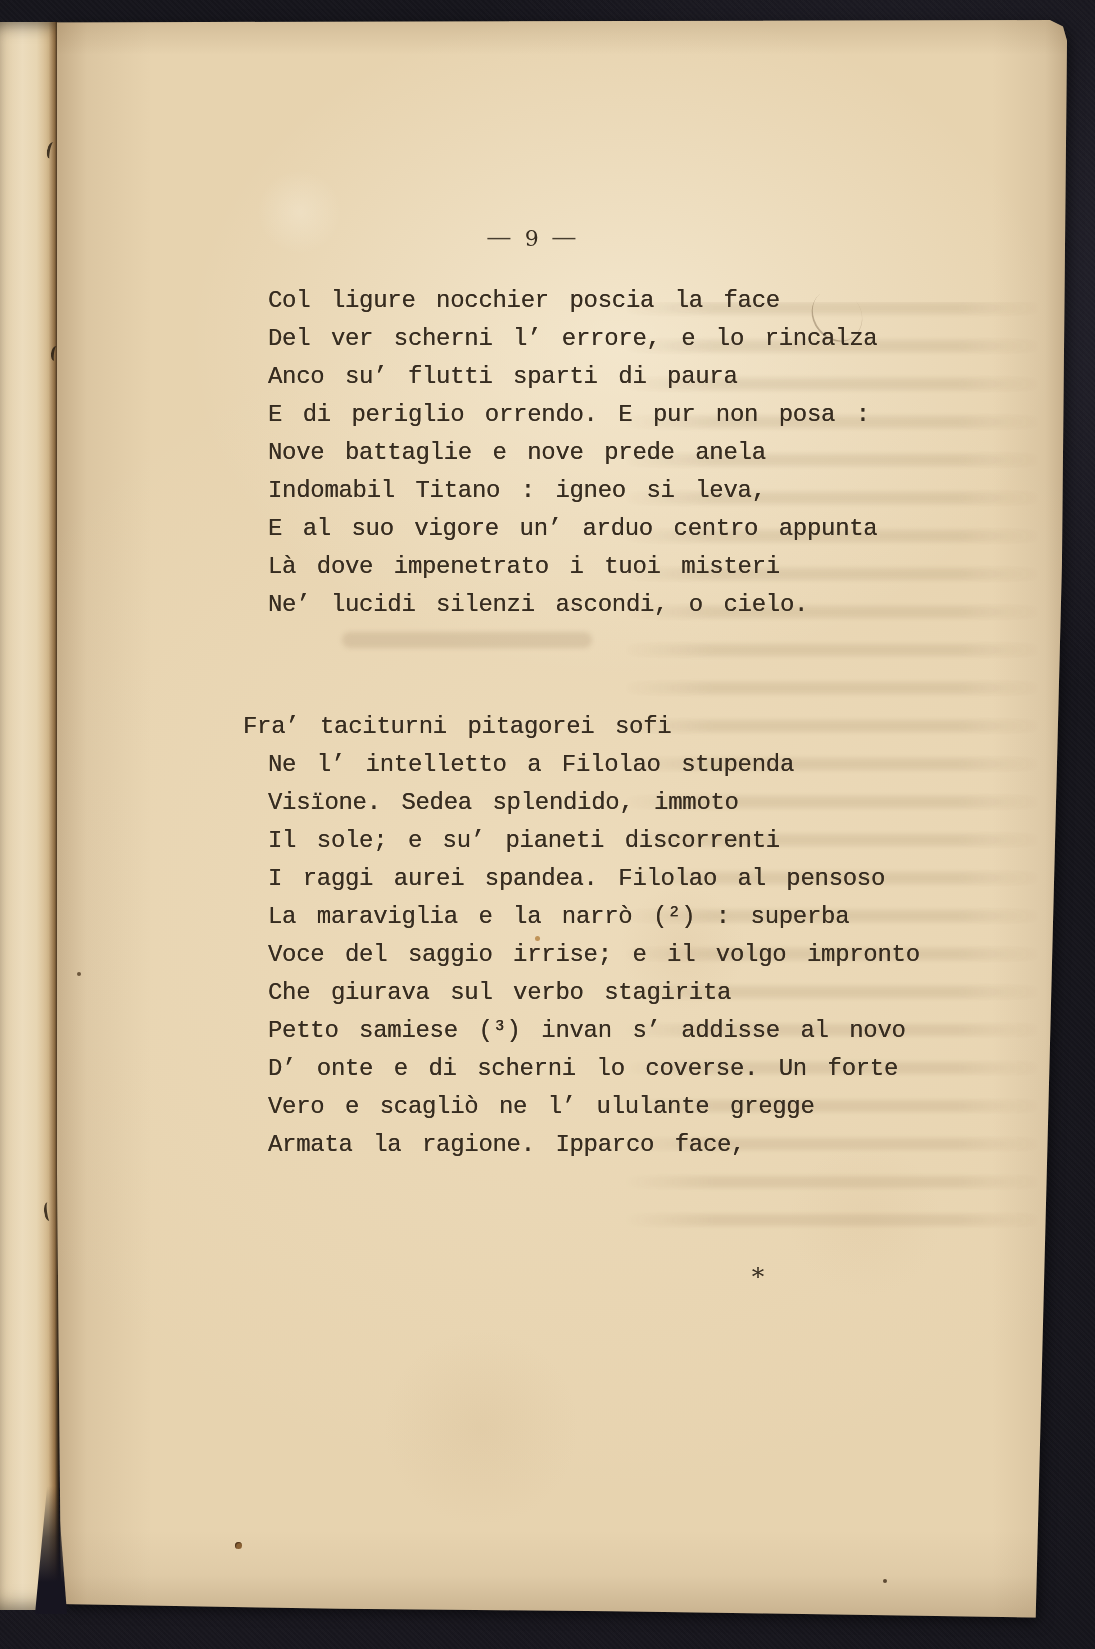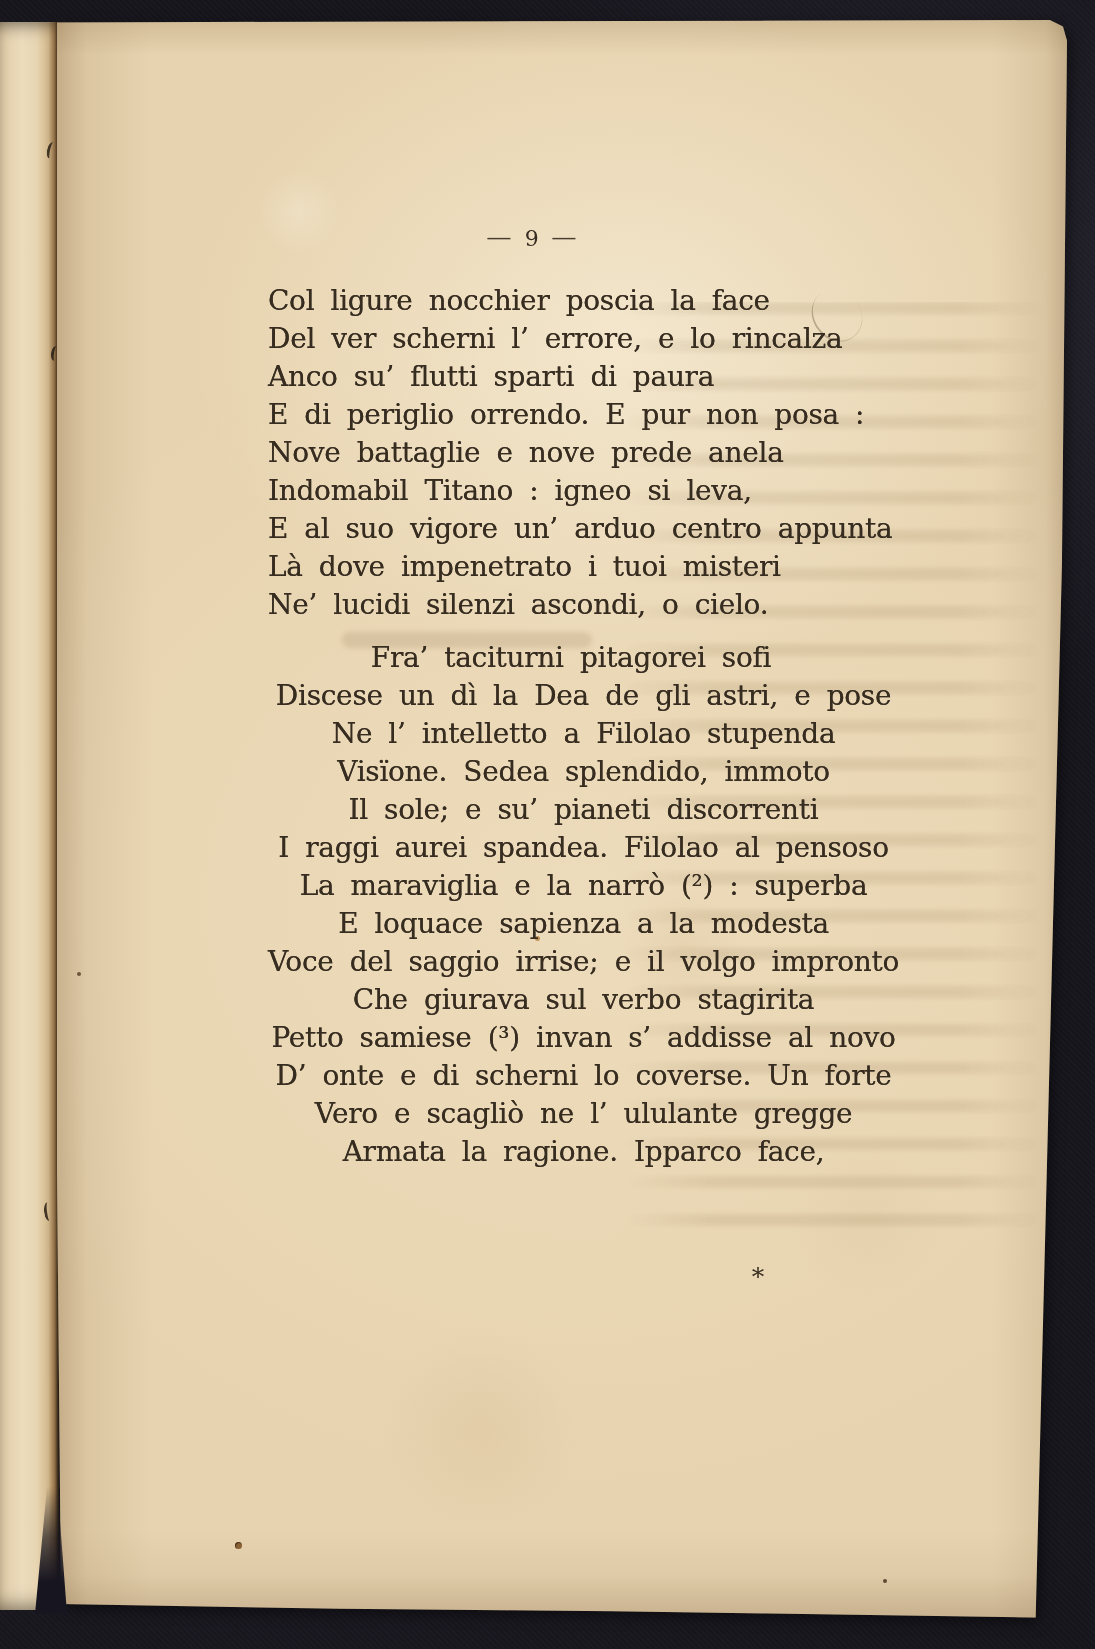--- a/index.html
+++ b/index.html
@@ -80,24 +80,24 @@
   .sp4 { left:20px;  top:952px;  width:4px; height:4px; background:#6b563c; }
 
   
   .page-header { position:absolute; left:230px; top:206px; width:490px; text-align:center;
                  font-size:22px; letter-spacing:0.5px; color:#372d21; }
   .page-header .dash { display:inline-block; margin:0 14px; transform:translateY(-1px) scaleX(1.15); opacity:.9; }
 
   
   .poem { position:absolute; left:186px; }
   .s1 { top:262px; }
-  .s2 { top:619px;text-align:center; }
-  .line { font-size:28px; line-height:38px; white-space:nowrap;
+  .s2 { top:688px; }
+  .line { font-size:24px; line-height:38px; white-space:nowrap;
           word-spacing:0.27em; letter-spacing:-0.3px; color:#362c20;
-          text-shadow:0 0 0.5px rgba(54,44,32,0.8); }
+          text-shadow:0 0 0.5px rgba(54,44,32,0.8);font-family:Liberation Mono, monospace; }
   .line.ind { padding-left:25px; }
 
   .foot-mark { position:absolute; left:681px; top:1242px; width:40px; text-align:center;
                font-size:25px; color:#362c20; }
 
   
   .bottom-wedge { position:absolute; left:35px; top:1486px; width:32px; height:128px;
     background:linear-gradient(180deg, rgba(23,21,27,0) 0%, rgba(23,21,27,0.65) 40%, #171520 75%);
     clip-path:polygon(38% 0%, 70% 0%, 100% 100%, 0% 100%); }
 </style>
@@ -135,27 +135,25 @@
           <div class="line ind">E di periglio orrendo. E pur non posa :</div>
           <div class="line ind">Nove battaglie e nove prede anela</div>
           <div class="line ind">Indomabil Titano : igneo si leva,</div>
           <div class="line ind">E al suo vigore un’ arduo centro appunta</div>
           <div class="line ind">Là dove impenetrato i tuoi misteri</div>
           <div class="line ind">Ne’ lucidi silenzi ascondi, o cielo.</div>
         </div>
 
       <div class="poem s2">
           <div class="line">Fra’ taciturni pitagorei sofi</div>
-          <div class="line ind">Discese un dì la Dea de gli astri, e pose</div>
           <div class="line ind">Ne l’ intelletto a Filolao stupenda</div>
           <div class="line ind">Visïone. Sedea splendido, immoto</div>
           <div class="line ind">Il sole; e su’ pianeti discorrenti</div>
           <div class="line ind">I raggi aurei spandea. Filolao al pensoso</div>
           <div class="line ind">La maraviglia e la narrò (²) : superba</div>
-          <div class="line ind">E loquace sapienza a la modesta</div>
           <div class="line ind">Voce del saggio irrise; e il volgo impronto</div>
           <div class="line ind">Che giurava sul verbo stagirita</div>
           <div class="line ind">Petto samiese (³) invan s’ addisse al novo</div>
           <div class="line ind">D’ onte e di scherni lo coverse. Un forte</div>
           <div class="line ind">Vero e scagliò ne l’ ululante gregge</div>
           <div class="line ind">Armata la ragione. Ipparco face,</div>
         </div>
 
       <div class="foot-mark">*</div>
 

